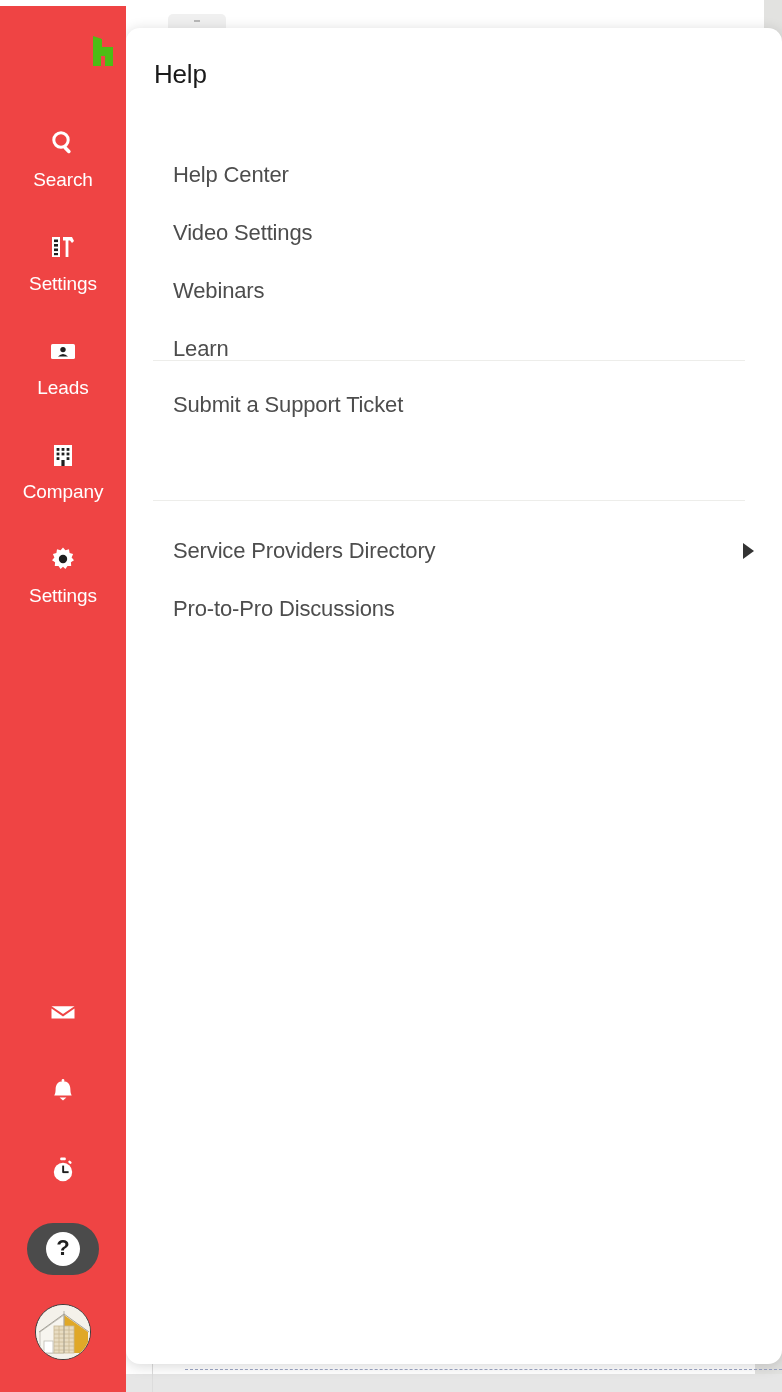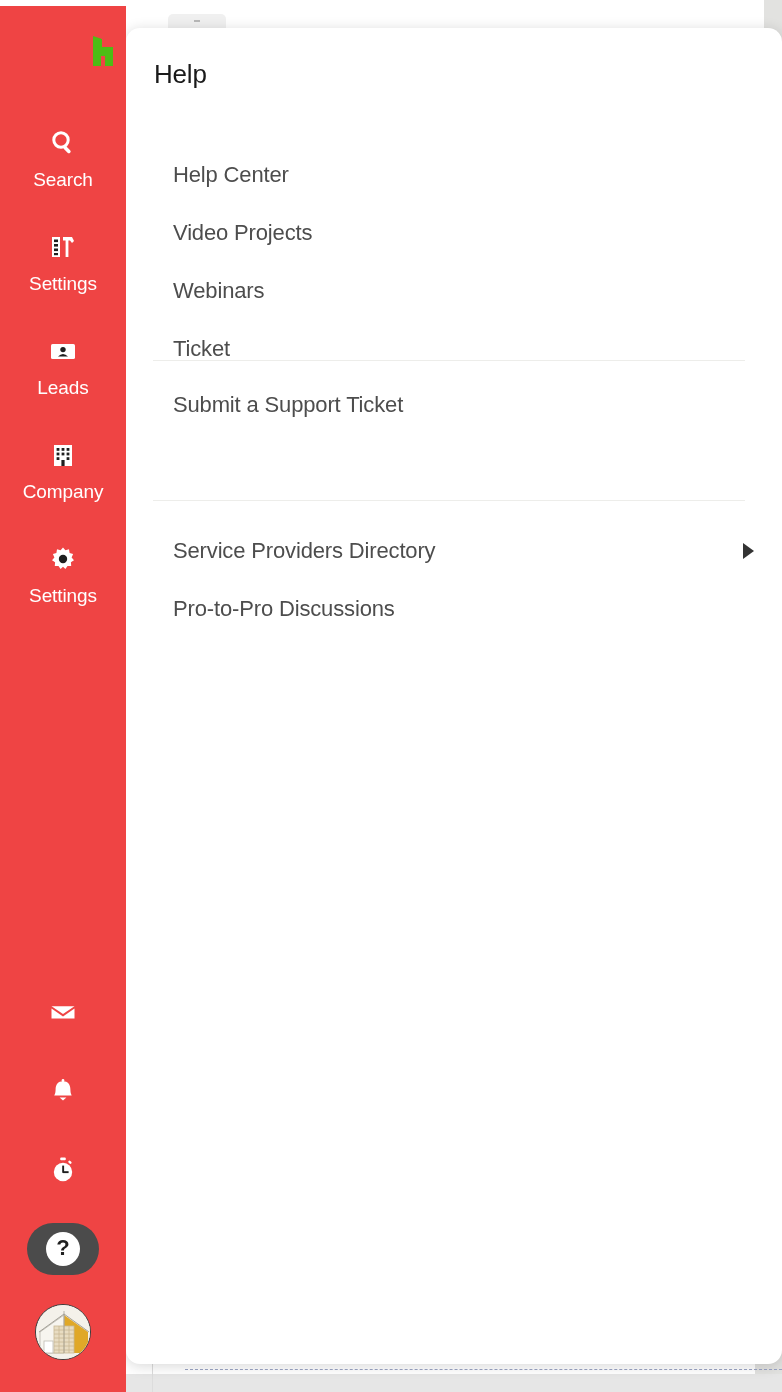--- a/index.html
+++ b/index.html
@@ -307,27 +307,27 @@
 
   <div class="panel">
 
     <div class="panel-title">Help</div>
 
     <div class="menu-group" style="top:118px;">
       <div class="menu-row">
         <span class="menu-label">Help Center</span>
       </div>
       <div class="menu-row">
-        <span class="menu-label">Video Projects</span>
+        <span class="menu-label">Video Settings</span>
       </div>
       <div class="menu-row">
         <span class="menu-label">Webinars</span>
       </div>
       <div class="menu-row">
-        <span class="menu-label">Ticket</span>
+        <span class="menu-label">Learn</span>
       </div>
     </div>
 
     <div class="divider" style="top:332px;"></div>
 
     <div class="menu-group" style="top:348px;">
       <div class="menu-row">
         <span class="menu-label">Submit a Support Ticket</span>
       </div>
     </div>

